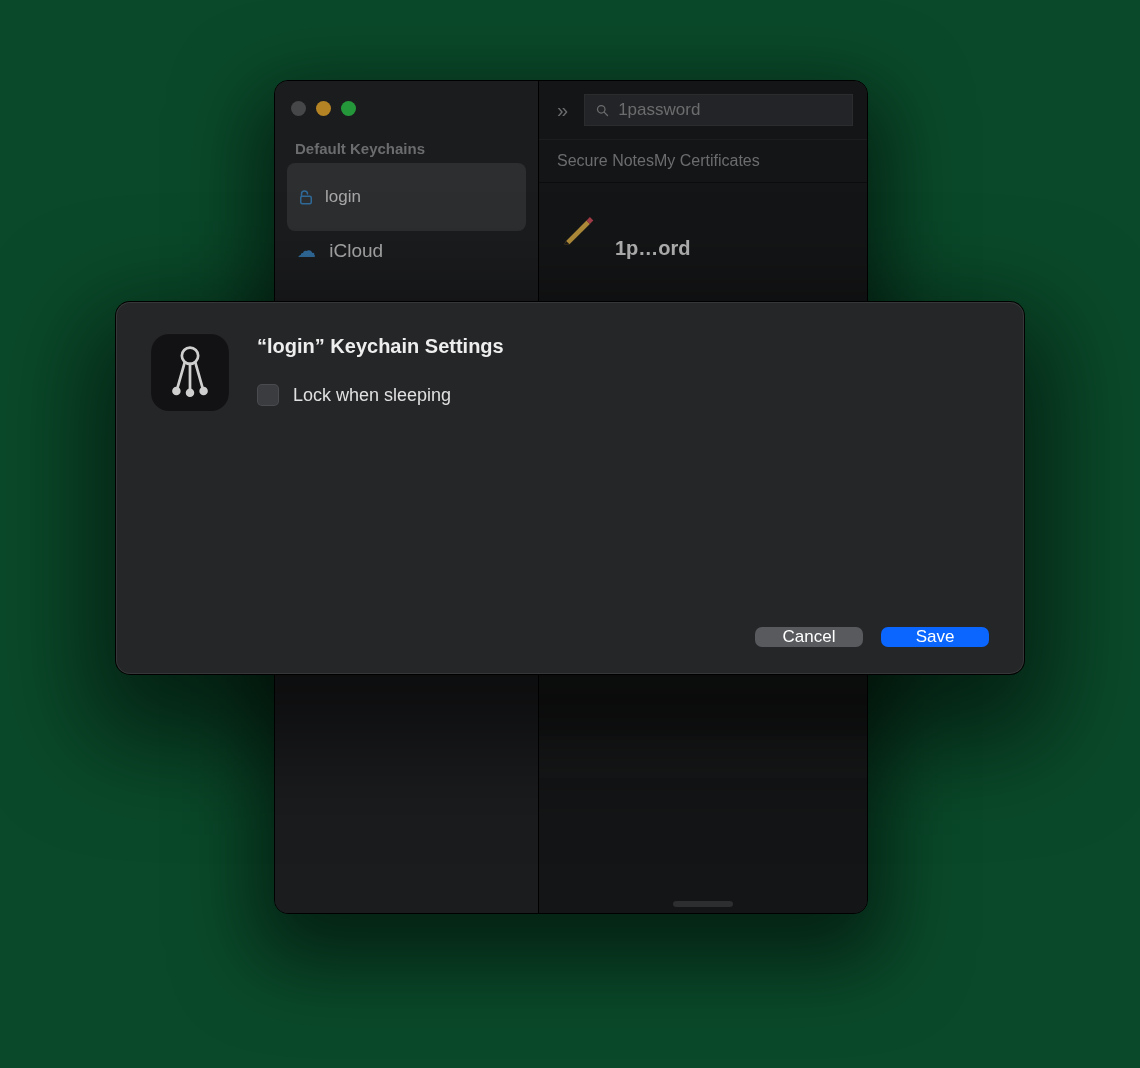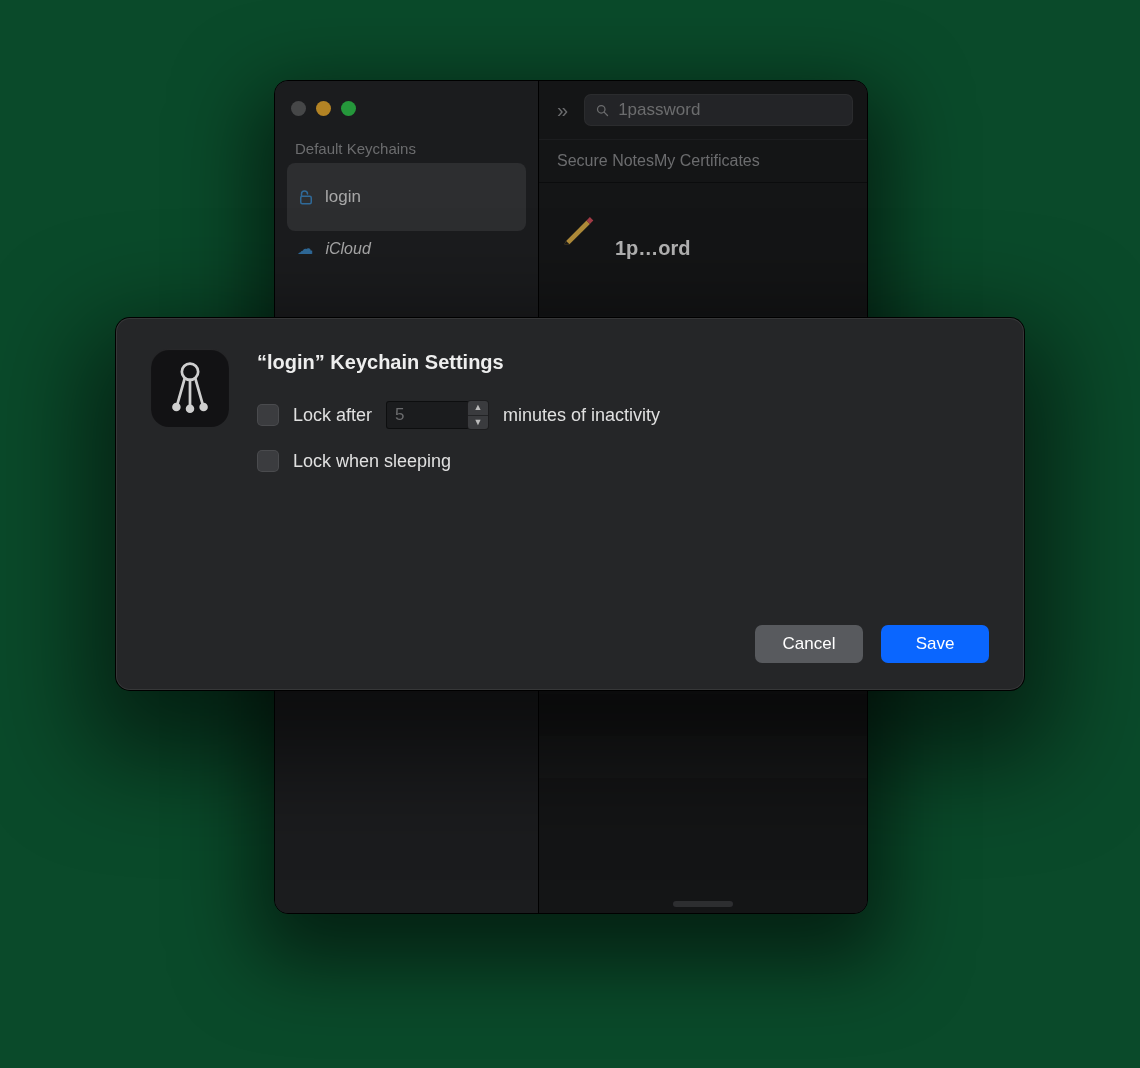--- a/index.html
+++ b/index.html
@@ -52,21 +52,21 @@
     display:flex;flex-direction:column;
     padding:14px 12px;
     box-sizing:border-box;
     flex-shrink:0;
   }
   .traffic{display:flex;gap:10px;padding:6px 4px 16px 4px;}
   .traffic .dot{width:15px;height:15px;border-radius:50%;}
   .dot.red{background:var(--traffic-red);}
   .dot.yellow{background:var(--traffic-yellow);}
   .dot.green{background:var(--traffic-green);}
-  .sidebar-heading{font-size:15px;font-weight:400;color:var(--text-dim);padding:8px 8px 6px;}
+  .sidebar-heading{font-size:15px;font-weight:700;color:var(--text-dim);padding:8px 8px 6px;}
   .sidebar-item{
     display:flex;align-items:center;gap:10px;
     padding:24px 10px;border-radius:8px;font-size:17px;color:#d6d6d6;
   }
   .sidebar-item.selected{background:var(--bg-sidebar-item);}
   .lock-open-icon{
     width:18px;height:18px;display:inline-block;position:relative;
   }
   .lock-open-icon svg{display:block;}
 
@@ -75,21 +75,21 @@
     background:var(--bg-window-dark);
     position:relative;
   }
   .toolbar{
     height:58px;display:flex;align-items:center;gap:12px;padding:0 14px;
     border-bottom:1px solid rgba(255,255,255,.05);
   }
   .chev{font-size:20px;color:var(--text-dim);padding:0 4px;user-select:none;}
   .search{
     flex:1;display:flex;align-items:center;gap:8px;
-    background:#2e2f32;border-radius:7px;height:30px;padding:0 10px;
+    background:#2e2f32;border-radius:0;height:30px;padding:0 10px;
     color:var(--text-dim);font-size:17px;
     border:1px solid rgba(255,255,255,.05);
   }
   .search-icon{width:15px;height:15px;}
   .tabs{display:flex;padding:12px 18px;font-size:16px;color:var(--text-dim);
     border-bottom:1px solid rgba(0,0,0,.4);}
   .item-row{
     display:flex;align-items:center;gap:20px;
     padding:14px 22px;color:var(--text);
   }
@@ -97,21 +97,21 @@
   .item-title{font-weight:700;font-size:20px;margin-top:40px;}
   .row-stripes{flex:1;display:flex;flex-direction:column;}
   .stripe{height:42px;}
   .stripe.alt{background:#1e1f21;}
   .bottom-handle{height:18px;display:flex;justify-content:center;align-items:center;}
   .handle-bar{width:60px;height:6px;border-radius:3px;background:#3a3b3e;}
 
   
   .dialog{
     position:absolute;
-    left:116px; top:318px;
+    left:116px; top:302px;
     width:908px; height:372px;
     background:var(--bg-dialog);
     border-radius:14px;
     border:1px solid rgba(255,255,255,.08);
     box-shadow:var(--shadow2), 0 0 0 1px #000;
     padding:30px 34px 26px 34px;
     box-sizing:border-box;
     display:flex;flex-direction:column;
   }
   .dialog-body{display:flex;gap:28px;flex:1;}
@@ -135,28 +135,28 @@
   .stepper{
     width:20px;height:28px;background:var(--bg-stepper);border-radius:4px;
     display:flex;flex-direction:column;border:1px solid rgba(0,0,0,.5);margin-left:-1px;
   }
   .stepper-btn{flex:1;display:flex;align-items:center;justify-content:center;font-size:9px;color:#bbb;line-height:1;}
   .stepper-btn:first-child{border-bottom:1px solid rgba(0,0,0,.4);}
   .dialog-actions{
     display:flex;justify-content:flex-end;gap:18px;margin-top:auto;
   }
   .btn{
-    min-width:108px;height:38px;border-radius:7px;font-size:17px;
+    min-width:108px;height:20px;border-radius:7px;font-size:17px;
     display:flex;align-items:center;justify-content:center;cursor:default;
     color:#fff;border:none;
   }
   .btn.secondary{background:var(--bg-btn);}
   .btn.primary{background:var(--bg-btn-primary);}
 
-  .sidebar-cut{color:var(--accent-blue);font-size:16px;padding:8px 10px;white-space:nowrap;font-style:italic;}
+  .sidebar-cut{color:var(--accent-blue);font-size:19px;padding:8px 10px;white-space:nowrap;}
 
   
   .bg-window::after{
     content:"";position:absolute;inset:0;background:rgba(0,0,0,.22);pointer-events:none;
   }
 </style>
 </head>
 <body>
 
 <div class="bg-window">
@@ -249,32 +249,20 @@
           <circle cx="32" cy="55" r="3.2" fill="#cfcfcf"></circle>
           <line x1="38" y1="22" x2="46" y2="50"></line>
           <circle cx="47" cy="53" r="3.2" fill="#cfcfcf"></circle>
         </g>
       </svg>
     </div>
 
     <div class="dialog-content">
       <div class="dialog-title">“login” Keychain Settings</div>
 
-      <div class="opt-row">
-        <div class="checkbox"></div>
-        <span>Lock after</span>
-        <span style="display:flex;align-items:center;">
-          <span class="num-input">5</span>
-          <span class="stepper">
-            <span class="stepper-btn">▲</span>
-            <span class="stepper-btn">▼</span>
-          </span>
-        </span>
-        <span>minutes of inactivity</span>
-      </div>
 
       <div class="opt-row">
         <div class="checkbox"></div>
         <span>Lock when sleeping</span>
       </div>
     </div>
   </div>
 
   <div class="dialog-actions">
     <button class="btn secondary">Cancel</button>

